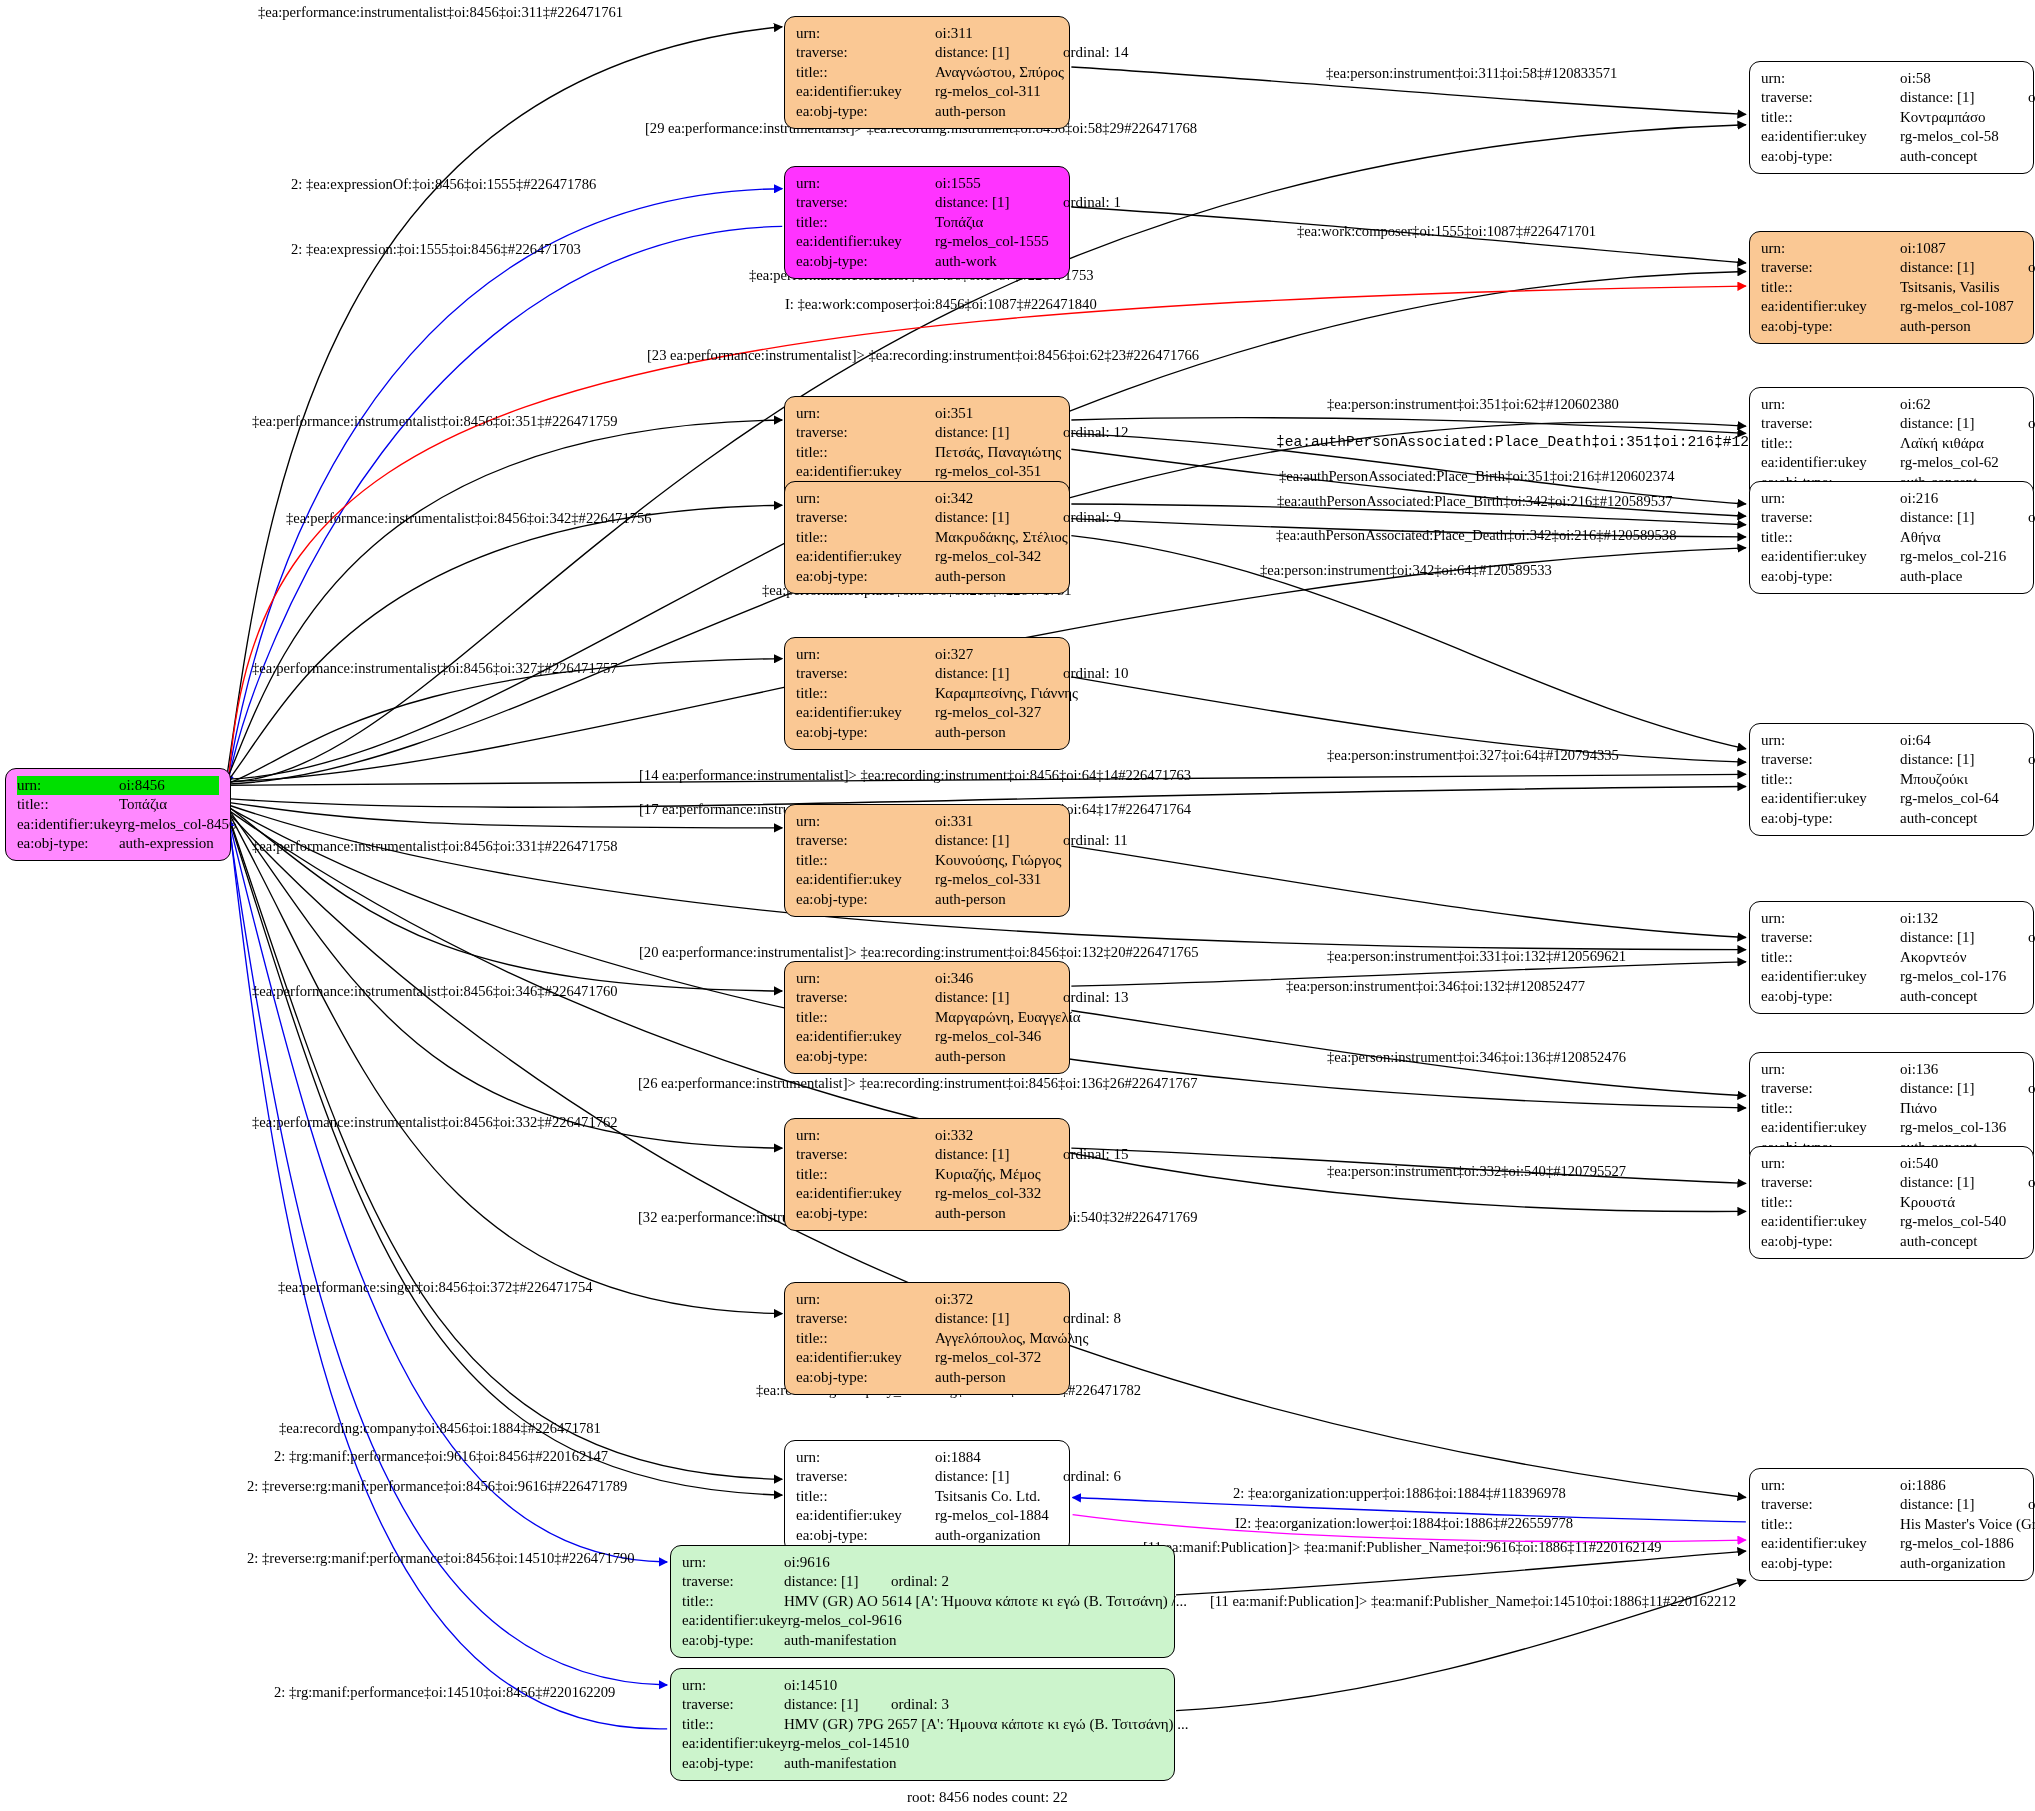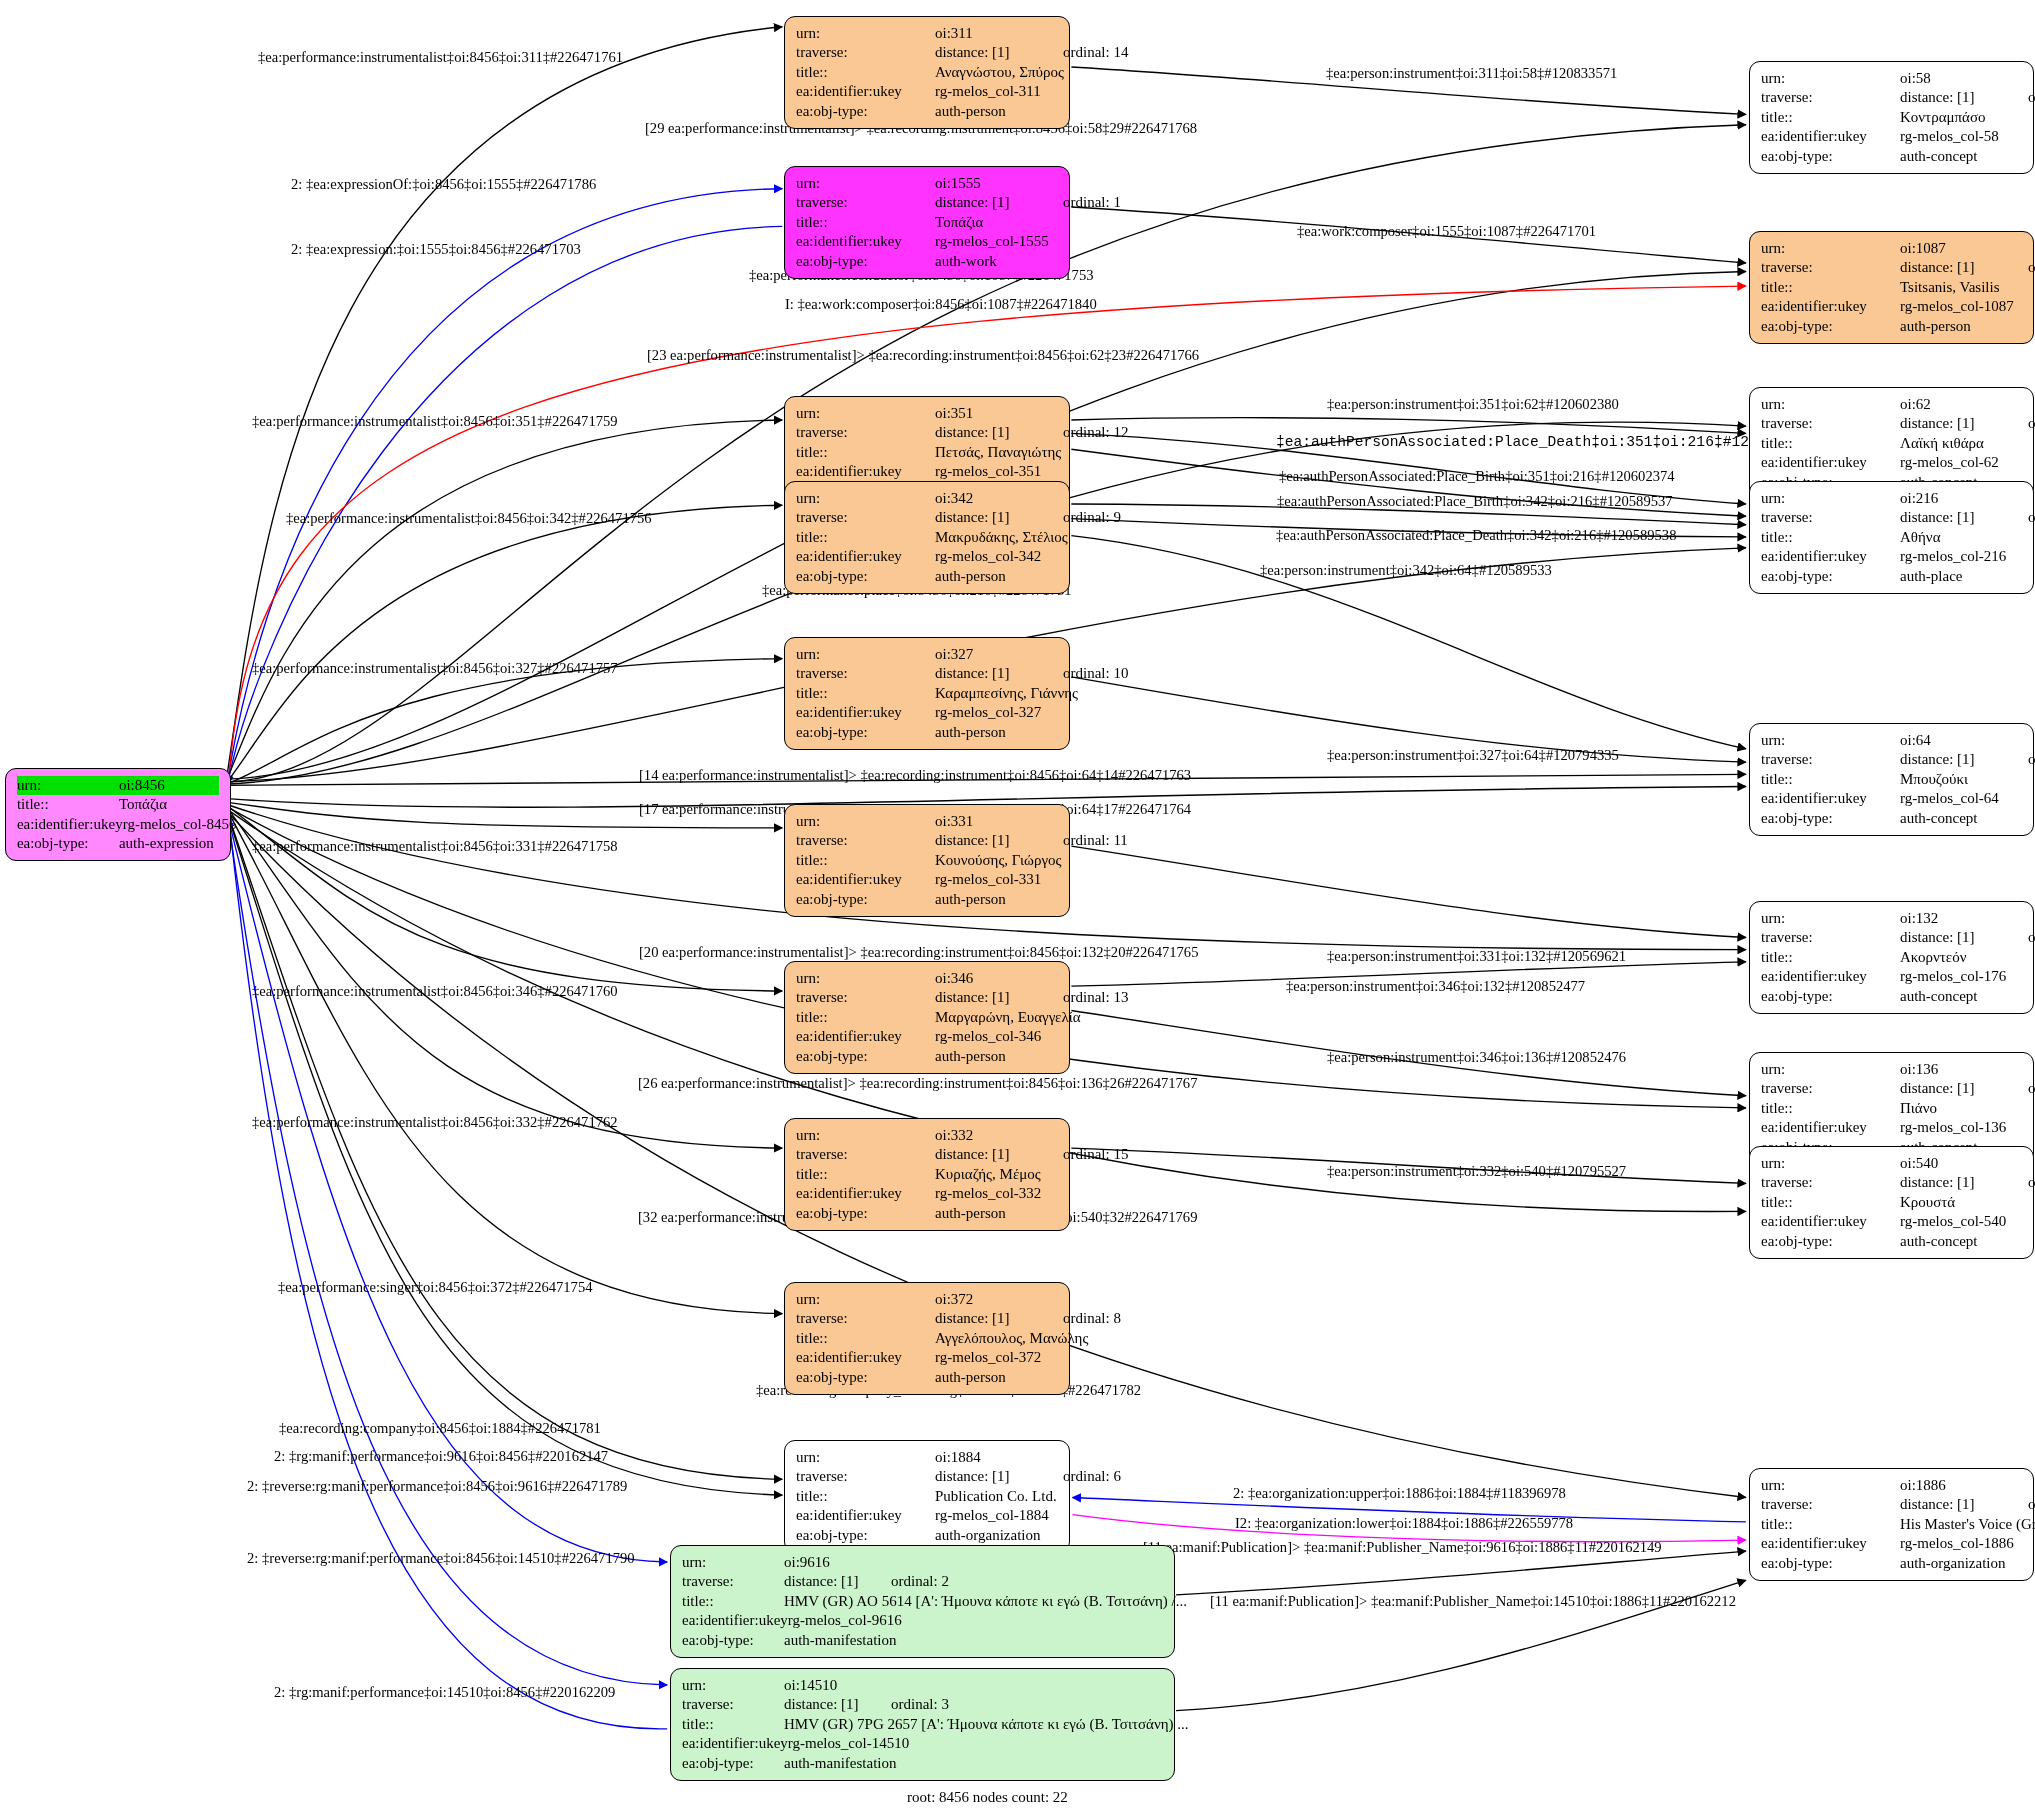--- a/index.html
+++ b/index.html
@@ -556,21 +556,21 @@
           <span class="nk" style="min-width: 139px;">urn:</span>
           <span class="nv">oi:1884</span>
         </div>
         <div class="node-row">
           <span class="nk" style="min-width: 139px;">traverse:</span>
           <span class="nv" style="flex: 0 0 128px;">distance: [1]</span>
           <span class="nv2">ordinal: 6</span>
         </div>
         <div class="node-row">
           <span class="nk" style="min-width: 139px;">title::</span>
-          <span class="nv">Publication Co. Ltd.</span>
+          <span class="nv">Tsitsanis Co. Ltd.</span>
         </div>
         <div class="node-row">
           <span class="nk" style="min-width: 139px;">ea:identifier:ukey</span>
           <span class="nv">rg-melos_col-1884</span>
         </div>
         <div class="node-row">
           <span class="nk" style="min-width: 139px;">ea:obj-type:</span>
           <span class="nv">auth-organization</span>
         </div>
       </div>
@@ -638,21 +638,21 @@
           <span class="nk" style="min-width: 102px;">ea:identifier:ukey</span>
           <span class="nv">rg-melos_col-14510</span>
         </div>
         <div class="node-row">
           <span class="nk" style="min-width: 102px;">ea:obj-type:</span>
           <span class="nv">auth-manifestation</span>
         </div>
       </div>
     </div>
   <div id="label-layer">
-      <div class="edge-label" style="left: 258px; top: 4.9px; margin-top: 45px;">‡ea:performance:instrumentalist‡oi:8456‡oi:311‡#226471761</div>
+      <div class="edge-label" style="left: 258px; top: 4.9px;">‡ea:performance:instrumentalist‡oi:8456‡oi:311‡#226471761</div>
       <div class="edge-label" style="left: 1326px; top: 66px;">‡ea:person:instrument‡oi:311‡oi:58‡#120833571</div>
       <div class="edge-label" style="left: 645px; top: 121px;">[29 ea:performance:instrumentalist]&gt; ‡ea:recording:instrument‡oi:8456‡oi:58‡29#226471768</div>
       <div class="edge-label" style="left: 291px; top: 177px;">2: ‡ea:expressionOf:‡oi:8456‡oi:1555‡#226471786</div>
       <div class="edge-label" style="left: 291px; top: 242px;">2: ‡ea:expression:‡oi:1555‡oi:8456‡#226471703</div>
       <div class="edge-label" style="left: 1297px; top: 224px;">‡ea:work:composer‡oi:1555‡oi:1087‡#226471701</div>
       <div class="edge-label" style="left: 749px; top: 268px;">‡ea:performance:conductor‡oi:8456‡oi:1087‡#226471753</div>
       <div class="edge-label" style="left: 785px; top: 297px;">I: ‡ea:work:composer‡oi:8456‡oi:1087‡#226471840</div>
       <div class="edge-label" style="left: 647px; top: 348px;">[23 ea:performance:instrumentalist]&gt; ‡ea:recording:instrument‡oi:8456‡oi:62‡23#226471766</div>
       <div class="edge-label" style="left: 252px; top: 414px;">‡ea:performance:instrumentalist‡oi:8456‡oi:351‡#226471759</div>
       <div class="edge-label" style="left: 1327px; top: 397px;">‡ea:person:instrument‡oi:351‡oi:62‡#120602380</div>

